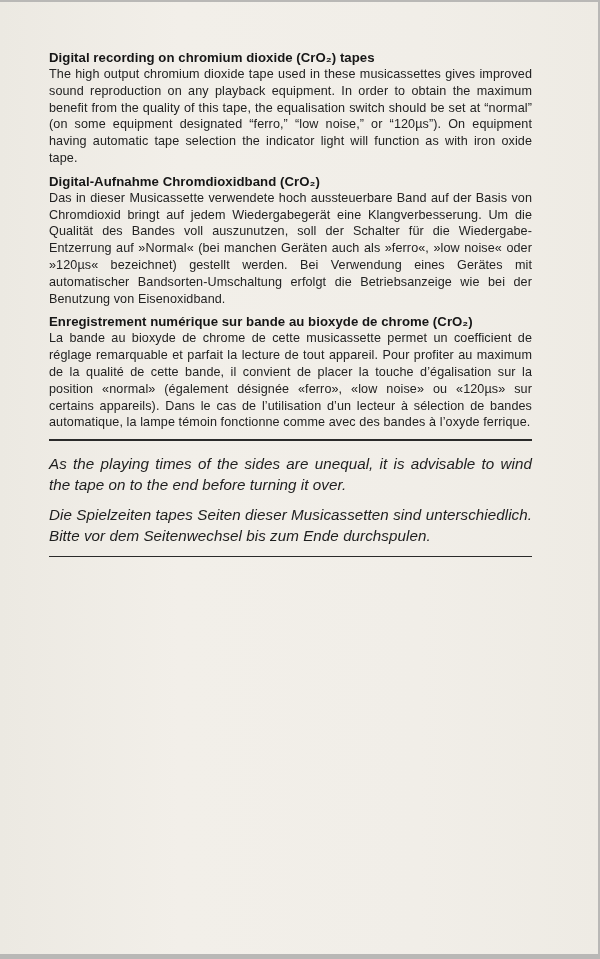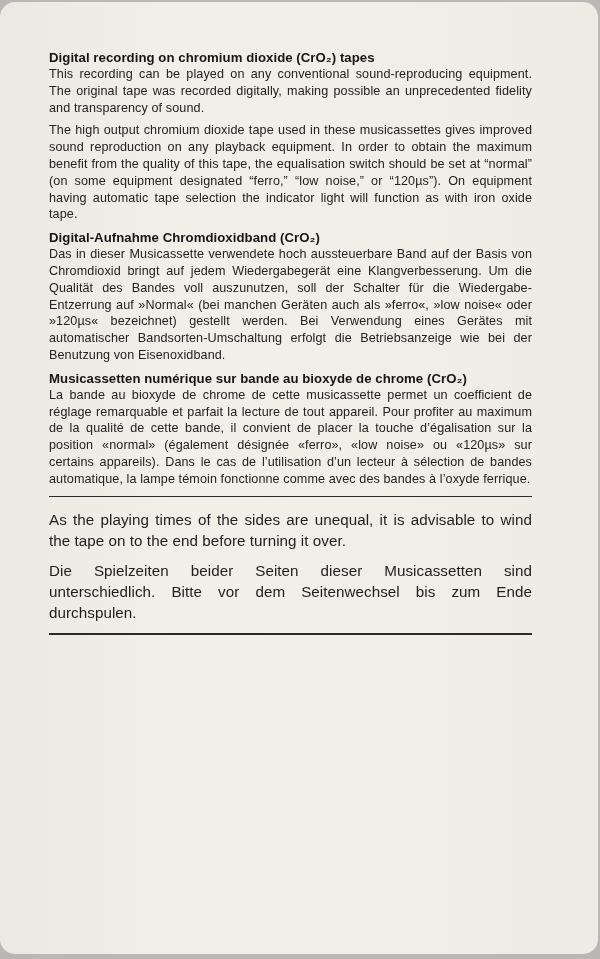--- a/index.html
+++ b/index.html
@@ -14,21 +14,20 @@
       position: relative;
     }
     .page {
       position: absolute;
       left: 0;
       top: 2px;
       width: 598px;
       height: 952px;
       background: #f0ede6;
       background-image: linear-gradient(90deg, #ece9e2 0%, #f2efe9 30%, #f1eee8 70%, #eeebe4 100%);
-      border-radius: 15px;
     }
     .content {
       position: absolute;
       left: 49px;
       top: 47px;
       width: 483px;
       color: #1c1c1c;
       font-family: "Liberation Sans", sans-serif;
     }
     .heading {
@@ -51,20 +50,21 @@
     .section {
       margin-bottom: 4px;
     }
     .rule {
       height: 1.5px;
       background: #2a2a2a;
       margin: 8px 0 12px 0;
       width: 483px;
     }
     .note {
+      font-style: italic;
       font-size: 15.2px;
       line-height: 21px;
       margin: 0 0 9px 0;
       text-align: justify;
       text-align-last: left;
       color: #1e1e1e;
       letter-spacing: 0.05px;
     }
     .notes {
       margin-top: 0;
@@ -74,36 +74,35 @@
     }
   </style>
 </head>
 <body>
 
 <div class="page">
   <div class="content">
 
     <div class="section">
       <p class="heading">Digital recording on chromium dioxide (CrO₂) tapes</p>
-      <p class="para">This recording can be played on any conventional sound-reproducing equipment. The original tape was recorded digitally, making possible an unprecedented fidelity and transparency of sound.</p>
       <p class="para">The high output chromium dioxide tape used in these musicassettes gives improved sound reproduction on any playback equipment. In order to obtain the maximum benefit from the quality of this tape, the equalisation switch should be set at “normal” (on some equipment designated “ferro,” “low noise,” or “120µs”). On equipment having automatic tape selection the indicator light will function as with iron oxide tape.</p>
     </div>
 
     <div class="section">
       <p class="heading">Digital-Aufnahme Chromdioxidband (CrO₂)</p>
       <p class="para">Das in dieser Musicassette verwendete hoch aussteuerbare Band auf der Basis von Chromdioxid bringt auf jedem Wiedergabegerät eine Klangverbesserung. Um die Qualität des Bandes voll auszunutzen, soll der Schalter für die Wiedergabe-Entzerrung auf »Normal« (bei manchen Geräten auch als »ferro«, »low noise« oder »120µs« bezeichnet) gestellt werden. Bei Verwendung eines Gerätes mit automatischer Bandsorten-Umschaltung erfolgt die Betriebsanzeige wie bei der Benutzung von Eisenoxidband.</p>
     </div>
 
     <div class="section">
-      <p class="heading">Musicassetten numérique sur bande au bioxyde de chrome (CrO₂)</p>
+      <p class="heading">Enregistrement numérique sur bande au bioxyde de chrome (CrO₂)</p>
       <p class="para">La bande au bioxyde de chrome de cette musicassette permet un coefficient de réglage remarquable et parfait la lecture de tout appareil. Pour profiter au maximum de la qualité de cette bande, il convient de placer la touche d’égalisation sur la position «normal» (également désignée «ferro», «low noise» ou «120µs» sur certains appareils). Dans le cas de l’utilisation d’un lecteur à sélection de bandes automatique, la lampe témoin fonctionne comme avec des bandes à l’oxyde ferrique.</p>
     </div>
 
     <div class="rule"></div>
 
     <div class="notes">
       <p class="note">As the playing times of the sides are unequal, it is advisable to wind the tape on to the end before turning it over.</p>
-      <p class="note">Die Spielzeiten beider Seiten dieser Musicassetten sind unterschiedlich. Bitte vor dem Seitenwechsel bis zum Ende durchspulen.</p>
+      <p class="note">Die Spielzeiten tapes Seiten dieser Musicassetten sind unterschiedlich. Bitte vor dem Seitenwechsel bis zum Ende durchspulen.</p>
     </div>
 
     <div class="rule bottom"></div>
   </div>
 </div>
 
 </body></html>

